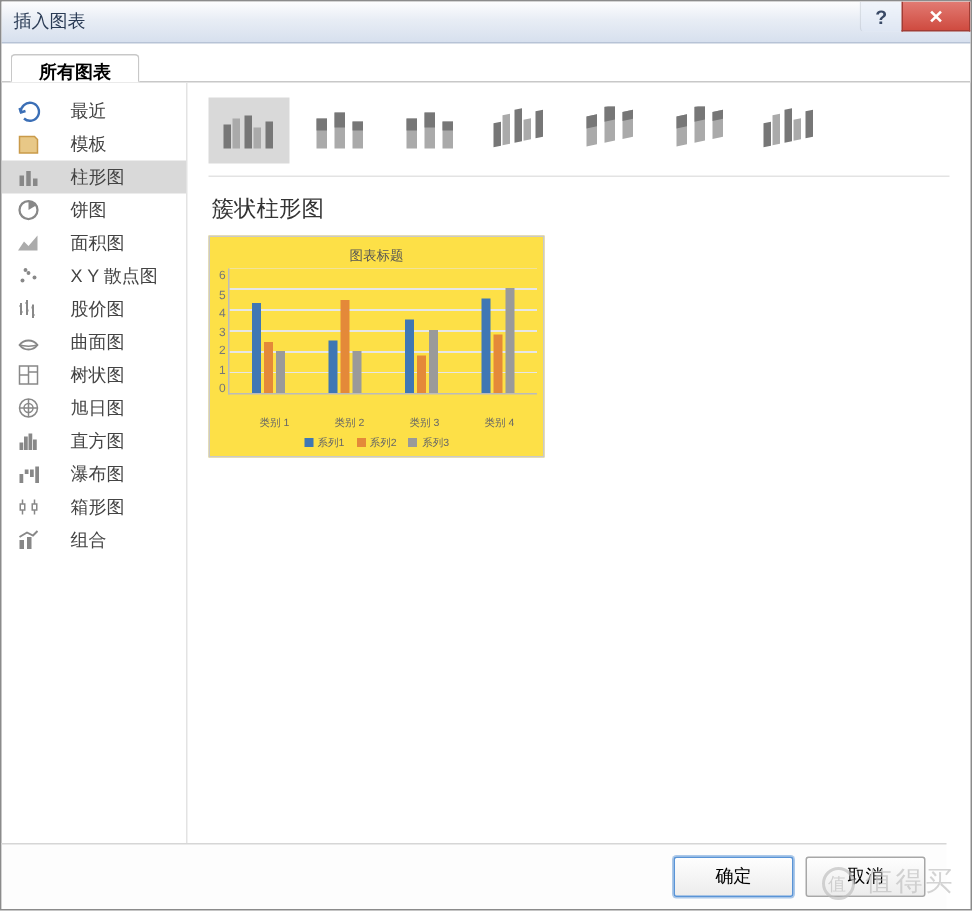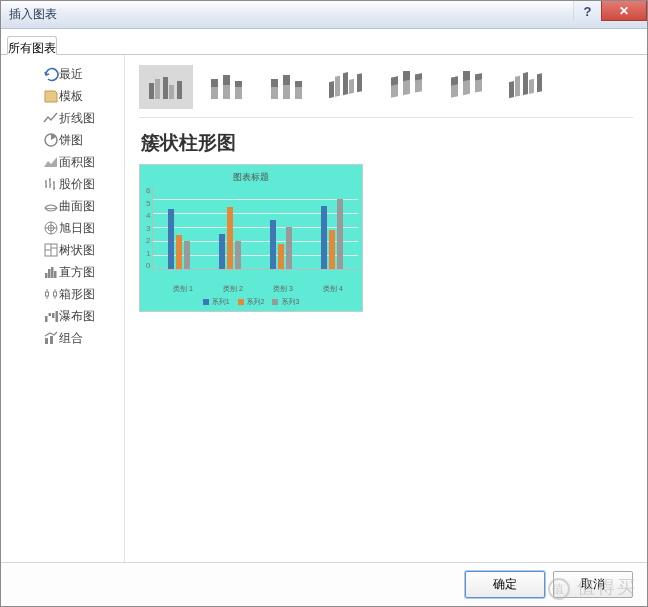--- a/index.html
+++ b/index.html
@@ -47,50 +47,50 @@
   
   .tabstrip {
     height: 26px;
     border-bottom: 1px solid #c8c8c8;
     padding: 6px 6px 0 6px;
     background: #fff;
     display: flex;
     gap: 2px;
   }
   .tab {
-    padding: 3px 0 2px;
+    padding: 3px 18px 2px;
     border: 1px solid #c8c8c8;
     border-bottom: 1px solid #fff;
     background: #fff;
     border-top-left-radius: 3px;
     border-top-right-radius: 3px;
     position: relative;
     top: 1px;
+    font-weight: bold;
   }
 
   
   .main {
     display: flex;
     height: calc(100% - 28px - 26px - 44px);
   }
   .sidebar {
     width: 124px;
     border-right: 1px solid #e3e3e3;
     padding: 8px 0;
     overflow: hidden;
   }
   .sbitem {
     display: flex;
     align-items: center;
-    gap: 0;
+    gap: 20px;
     padding: 3px 8px 3px 10px;
     color: #444;
     cursor: default;
     height: 22px;
-    margin-left: 32px;
   }
   .sbitem.sel {
     background: #d9d9d9;
   }
   .sbicon {
     width: 16px; height: 16px;
     display: flex; align-items: center; justify-content: center;
     flex-shrink: 0;
   }
   .sbicon svg { width: 16px; height: 16px; }
@@ -113,31 +113,30 @@
     width: 54px; height: 44px;
     display: flex; align-items: center; justify-content: center;
     border: 1px solid transparent;
   }
   .st.sel {
     background: #d9d9d9;
   }
   .st svg { width: 42px; height: 32px; }
 
   .subtype-title {
-    font-size: 19px;
+    font-size: 15px;
     color: #333;
     margin: 12px 0 8px 2px;
-    font-weight: bold;
   }
 
   
   .preview {
     width: 224px;
     border: 1px solid #c9c9c9;
-    background: #5eead4;
+    background: #fde047;
     padding: 6px 4px 4px;
   }
   .preview .pvtitle {
     text-align: center;
     font-size: 9px;
     color: #555;
     margin-bottom: 2px;
   }
   .chartwrap {
     position: relative;
@@ -193,21 +192,21 @@
     font-size: 7px;
     color: #666;
     margin-top: 3px;
   }
   .legend span { display: inline-flex; align-items: center; gap: 3px; }
   .legend i { width: 6px; height: 6px; display: inline-block; }
 
   
   .footer {
     position: absolute;
-    bottom: 0; left: 0; right: 0;
+    bottom: 0; left: 0; right: 16px;
     height: 44px;
     border-top: 1px solid #d6d6d6;
     display: flex;
     justify-content: flex-end;
     align-items: center;
     gap: 8px;
     padding: 0 14px;
     background: #fdfdfd;
   }
   .btn {
@@ -267,27 +266,29 @@
                  <span>最近</span>
       </div>
       <div class="sbitem">
         <span class="sbicon">
           <svg viewBox="0 0 16 16">
             <path d="M2 3h10l2 2v9H2z" fill="#e8c887" stroke="#c99a4a"></path>
           </svg>
         </span>
                  <span>模板</span>
       </div>
-      <div class="sbitem">
-        <span class="sbicon">
-          <svg viewBox="0 0 16 16">
-            <path d="M1 12l4-5 3 3 6-7" fill="none" stroke="#888" stroke-width="1.5"></path>
-          </svg>
-        </span>
-                 <span>折线图</span>
+      <div class="sbitem sel">
+        <span class="sbicon">
+          <svg viewBox="0 0 16 16">
+            <rect x="2" y="7" width="3" height="7" fill="#888"></rect>
+            <rect x="6.5" y="4" width="3" height="10" fill="#888"></rect>
+            <rect x="11" y="9" width="3" height="5" fill="#888"></rect>
+          </svg>
+        </span>
+                 <span>柱形图</span>
       </div>
       <div class="sbitem">
         <span class="sbicon">
           <svg viewBox="0 0 16 16">
             <circle cx="8" cy="8" r="6" fill="none" stroke="#888" stroke-width="1.5"></circle>
             <path d="M8 8V2a6 6 0 0 1 5 3z" fill="#888"></path>
           </svg>
         </span>
                  <span>饼图</span>
       </div>
@@ -295,84 +296,95 @@
         <span class="sbicon">
           <svg viewBox="0 0 16 16">
             <path d="M1 13l4-6 3 3 6-7v10H1z" fill="#888" opacity=".7"></path>
           </svg>
         </span>
                  <span>面积图</span>
       </div>
       <div class="sbitem">
         <span class="sbicon">
           <svg viewBox="0 0 16 16">
+            <circle cx="4" cy="11" r="1.3" fill="#888"></circle>
+            <circle cx="8" cy="6" r="1.3" fill="#888"></circle>
+            <circle cx="12" cy="9" r="1.3" fill="#888"></circle>
+            <circle cx="6" cy="4" r="1.3" fill="#888"></circle>
+          </svg>
+        </span>
+                 <span>X Y 散点图</span>
+      </div>
+      <div class="sbitem">
+        <span class="sbicon">
+          <svg viewBox="0 0 16 16">
             <path d="M3 4v8M3 6h-1M3 10h1 M7 2v10M7 4h-1M7 9h1 M11 5v9M11 7h-1M11 12h1" stroke="#888" stroke-width="1.3"></path>
           </svg>
         </span>
                  <span>股价图</span>
       </div>
       <div class="sbitem">
         <span class="sbicon">
           <svg viewBox="0 0 16 16">
             <path d="M2 10c3-4 9-4 12 0-3 4-9 4-12 0z" fill="none" stroke="#888" stroke-width="1.2"></path>
             <path d="M2 10c3 1 9 1 12 0" fill="none" stroke="#888"></path>
           </svg>
         </span>
                  <span>曲面图</span>
+      </div>
+      <div class="sbitem">
+        <span class="sbicon">
+          <svg viewBox="0 0 16 16">
+            <rect x="2" y="2" width="12" height="12" fill="none" stroke="#888"></rect>
+            <path d="M8 2v12M2 8h6M8 6h6" stroke="#888"></path>
+          </svg>
+        </span>
+                 <span>树状图</span>
       </div>
       <div class="sbitem">
         <span class="sbicon">
           <svg viewBox="0 0 16 16">
             <circle cx="8" cy="8" r="6" fill="none" stroke="#888"></circle>
             <circle cx="8" cy="8" r="3" fill="none" stroke="#888"></circle>
             <path d="M8 2v12M2 8h12" stroke="#888"></path>
           </svg>
         </span>
                  <span>旭日图</span>
-      </div>
-      <div class="sbitem">
-        <span class="sbicon">
-          <svg viewBox="0 0 16 16">
-            <rect x="2" y="2" width="12" height="12" fill="none" stroke="#888"></rect>
-            <path d="M8 2v12M2 8h6M8 6h6" stroke="#888"></path>
-          </svg>
-        </span>
-                 <span>树状图</span>
       </div>
       <div class="sbitem">
         <span class="sbicon">
           <svg viewBox="0 0 16 16">
             <rect x="2" y="9" width="2.5" height="5" fill="#888"></rect>
             <rect x="5" y="5" width="2.5" height="9" fill="#888"></rect>
             <rect x="8" y="3" width="2.5" height="11" fill="#888"></rect>
             <rect x="11" y="7" width="2.5" height="7" fill="#888"></rect>
           </svg>
         </span>
                  <span>直方图</span>
       </div>
       <div class="sbitem">
         <span class="sbicon">
           <svg viewBox="0 0 16 16">
-            <path d="M4 3v3M4 10v3M12 3v3M12 10v3" stroke="#888"></path>
-            <rect x="2.5" y="6" width="3" height="4" fill="none" stroke="#888"></rect>
-            <rect x="10.5" y="6" width="3" height="4" fill="none" stroke="#888"></rect>
-          </svg>
-        </span>
-                 <span>箱形图</span>
-      </div>
-      <div class="sbitem">
-        <span class="sbicon">
-          <svg viewBox="0 0 16 16">
             <rect x="2" y="8" width="2.5" height="6" fill="#888"></rect>
             <rect x="5.5" y="5" width="2.5" height="3" fill="#888"></rect>
             <rect x="9" y="5" width="2.5" height="5" fill="#888"></rect>
             <rect x="12.5" y="3" width="2.5" height="11" fill="#888"></rect>
           </svg>
         </span>
                  <span>瀑布图</span>
+      </div>
+      <div class="sbitem">
+        <span class="sbicon">
+          <svg viewBox="0 0 16 16">
+            <path d="M4 3v3M4 10v3M12 3v3M12 10v3" stroke="#888"></path>
+            <rect x="2.5" y="6" width="3" height="4" fill="none" stroke="#888"></rect>
+            <rect x="10.5" y="6" width="3" height="4" fill="none" stroke="#888"></rect>
+          </svg>
+        </span>
+                 <span>箱形图</span>
       </div>
       <div class="sbitem">
         <span class="sbicon">
           <svg viewBox="0 0 16 16">
             <rect x="2" y="8" width="3" height="6" fill="#888"></rect>
             <rect x="7" y="6" width="3" height="8" fill="#888"></rect>
             <path d="M2 6l5-3 4 2 3-3" fill="none" stroke="#888" stroke-width="1.3"></path>
           </svg>
         </span>
                  <span>组合</span>

